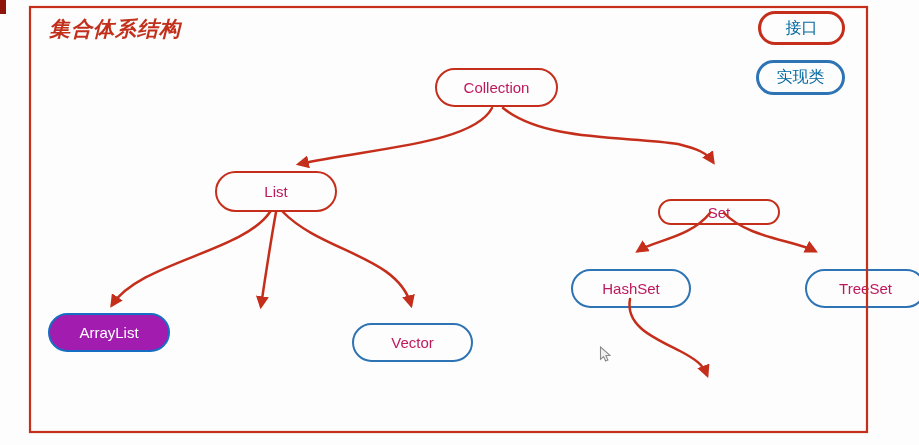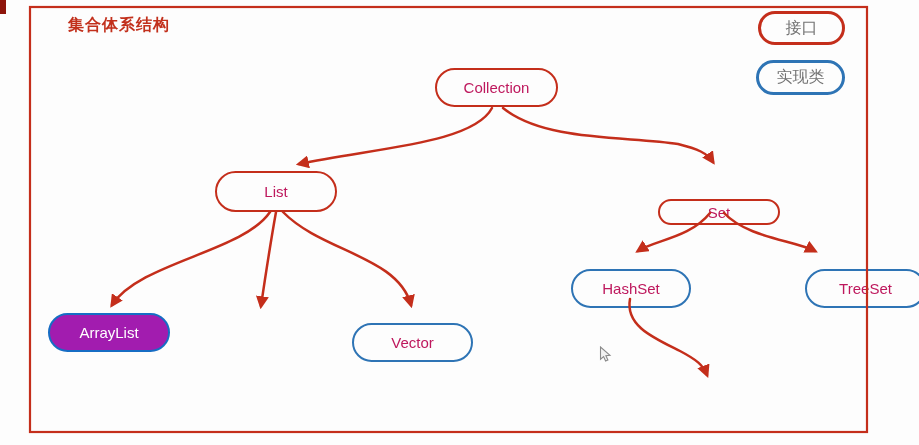--- a/index.html
+++ b/index.html
@@ -17,25 +17,26 @@
   
   .corner-mark {
     position: absolute;
     left: 0; top: 0;
     width: 6px; height: 14px;
     background: #8e150b;
   }
 
   .diagram-title {
     position: absolute;
-    left: 68px; top: 15px;
-    font-size: 16px;
+    left: 49px; top: 15px;
+    font-size: 21px;
     font-weight: bold;
     letter-spacing: 1px;
     color: #c2301c;
+    font-style: italic;
   }
 
   .node {
     position: absolute;
     display: flex;
     align-items: center;
     justify-content: center;
     border-radius: 22px;
     background: #fdfdfd;
     font-size: 15px;
@@ -51,21 +52,21 @@
   }
 
   .legend-pill {
     position: absolute;
     display: flex;
     align-items: center;
     justify-content: center;
     border-radius: 18px;
     background: #fdfdfd;
     font-size: 16px;
-    color: #737373;
+    color: #0369a1;
     z-index: 2;
   }
   .legend-pill.iface { border: 3px solid #c42e1b; }
   .legend-pill.impl  { border: 3px solid #2e74b5; }
 
   #collection    { left: 435px; top:  68px; width: 123px; height: 39px; }
   #list          { left: 215px; top: 171px; width: 122px; height: 41px; }
   #set           { left: 658px; top: 171px; width: 122px; height: 26px; margin-top: 28px; }
   #arraylist     { left:  48px; top: 313px; width: 122px; height: 39px; }
   #linkedlist    { left: 200px; top: 313px; width: 122px; height: 39px; }

